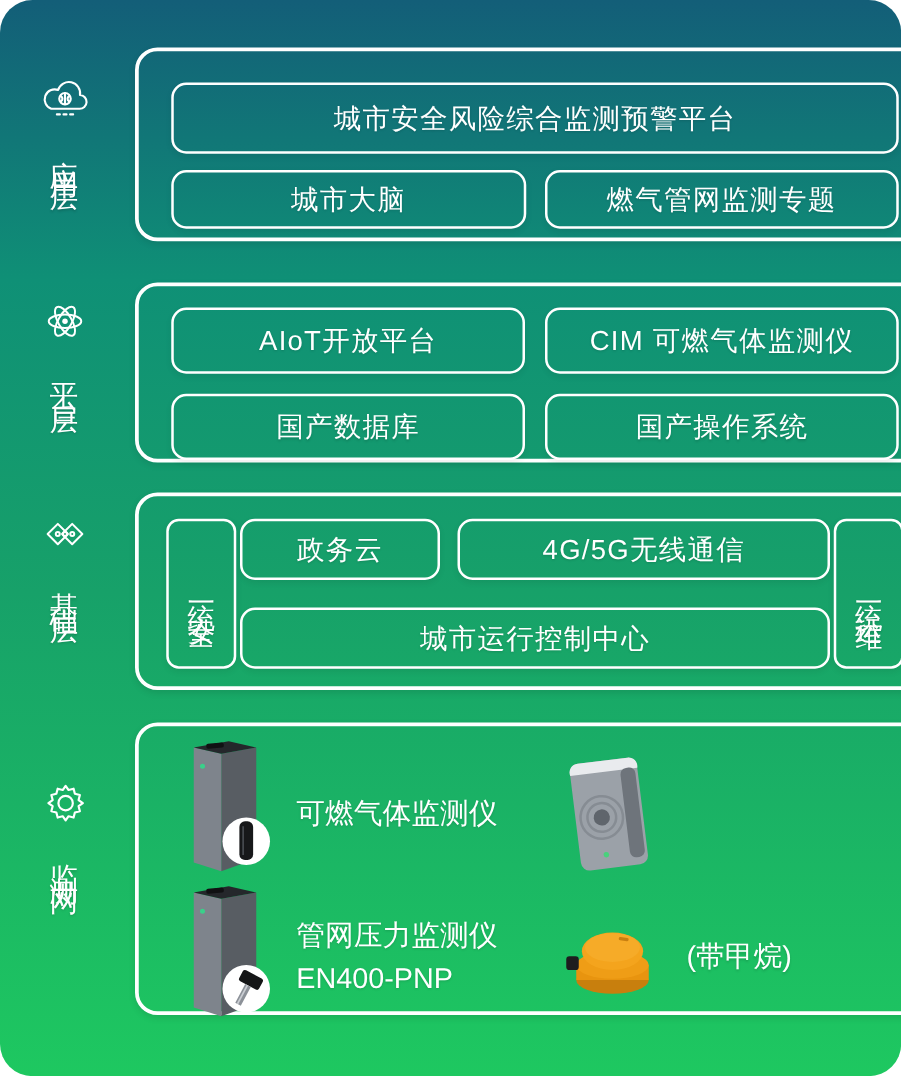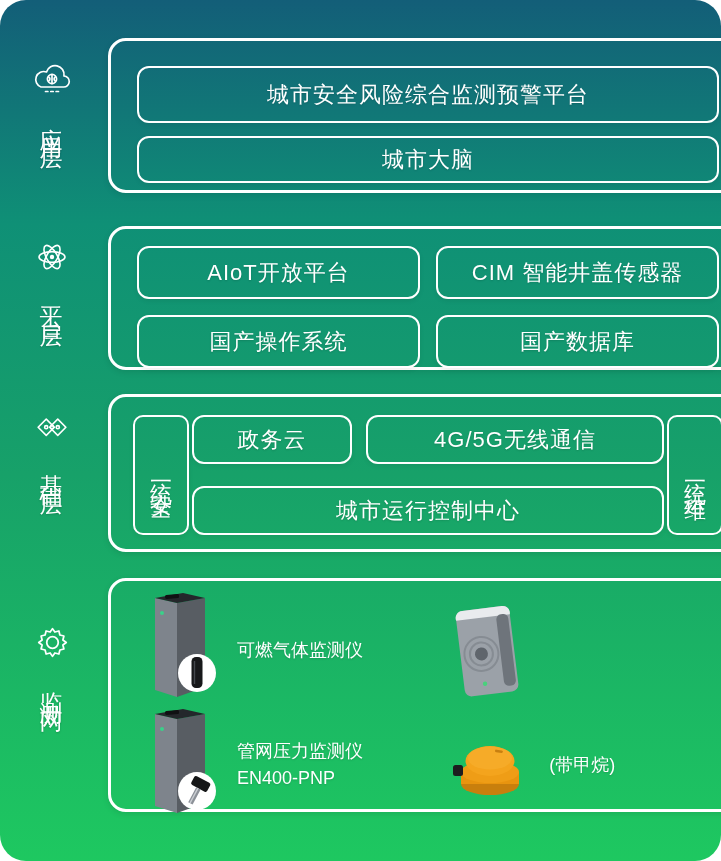--- a/index.html
+++ b/index.html
@@ -52,21 +52,21 @@
   }
   .p3 .mid{flex:1;display:flex;flex-direction:column;justify-content:space-between;}
   .p3 .mid .row1{display:flex;gap:14px;}
   .p3 .mid .row1 .gov{flex:0 0 160px;height:49px;}
   .p3 .mid .row1 .g45{flex:1;height:49px;}
   .p3 .mid .row2{height:49px;}
   
   .p4{top:578px;height:234px;padding:12px 22px 10px;
       display:grid;grid-template-columns:1.08fr 1fr;grid-template-rows:1fr 1fr;column-gap:8px;}
   .device-cell{display:flex;align-items:center;gap:16px;overflow:visible;}
-  .device-text{color:#ffffff;font-size:18px;font-weight:500;line-height:1.5;
+  .device-text{color:#ffffff;font-size:23px;font-weight:500;line-height:1.5;
       text-shadow:0 1px 2px rgba(0,0,0,.15);white-space:nowrap;}
 </style>
 </head>
 <body>
 
 <div class="screen">
 
   <div class="layer-group" style="top:62px;">
     <svg class="icon" width="40" height="36" viewBox="0 0 40 36" fill="none" stroke="#ffffff" stroke-width="1.7" stroke-linecap="round" stroke-linejoin="round">
       <path d="M9 25 h22.5 a5.5 5.5 0 0 0 .5 -11 A9 9 0 0 0 14.5 10 A6.6 6.6 0 0 0 9 25 z"></path>
@@ -103,29 +103,30 @@
       <path d="M18 4.5 l2.3 3.3 3.9-1 1 3.9 3.9 1 -1 3.9 3.3 2.4 -3.3 2.4 1 3.9 -3.9 1 -1 3.9 -3.9 -1 -2.3 3.3 -2.3 -3.3 -3.9 1 -1 -3.9 -3.9 -1 1 -3.9 -3.3 -2.4 3.3 -2.4 -1 -3.9 3.9 -1 1 -3.9 3.9 1 z"></path>
       <circle cx="18" cy="18" r="5.6"></circle>
     </svg>
     <div class="layer-label">监测网</div>
   </div>
 
   <div class="panel p1">
     <div class="box title-box">城市安全风险综合监测预警平台</div>
     <div class="row">
       <div class="box">城市大脑</div>
+      <div class="box">燃气管网监测专题</div>
     </div>
   </div>
 
   <div class="panel p2">
     <div class="grid">
       <div class="box">AIoT开放平台</div>
-      <div class="box">CIM 智能井盖传感器</div>
+      <div class="box">CIM 可燃气体监测仪</div>
+      <div class="box">国产数据库</div>
       <div class="box">国产操作系统</div>
-      <div class="box">国产数据库</div>
     </div>
   </div>
 
   <div class="panel p3">
     <div class="rail">
       <span>统一安全</span>
     </div>
     <div class="mid">
       <div class="row1">
         <div class="box gov">政务云</div>

